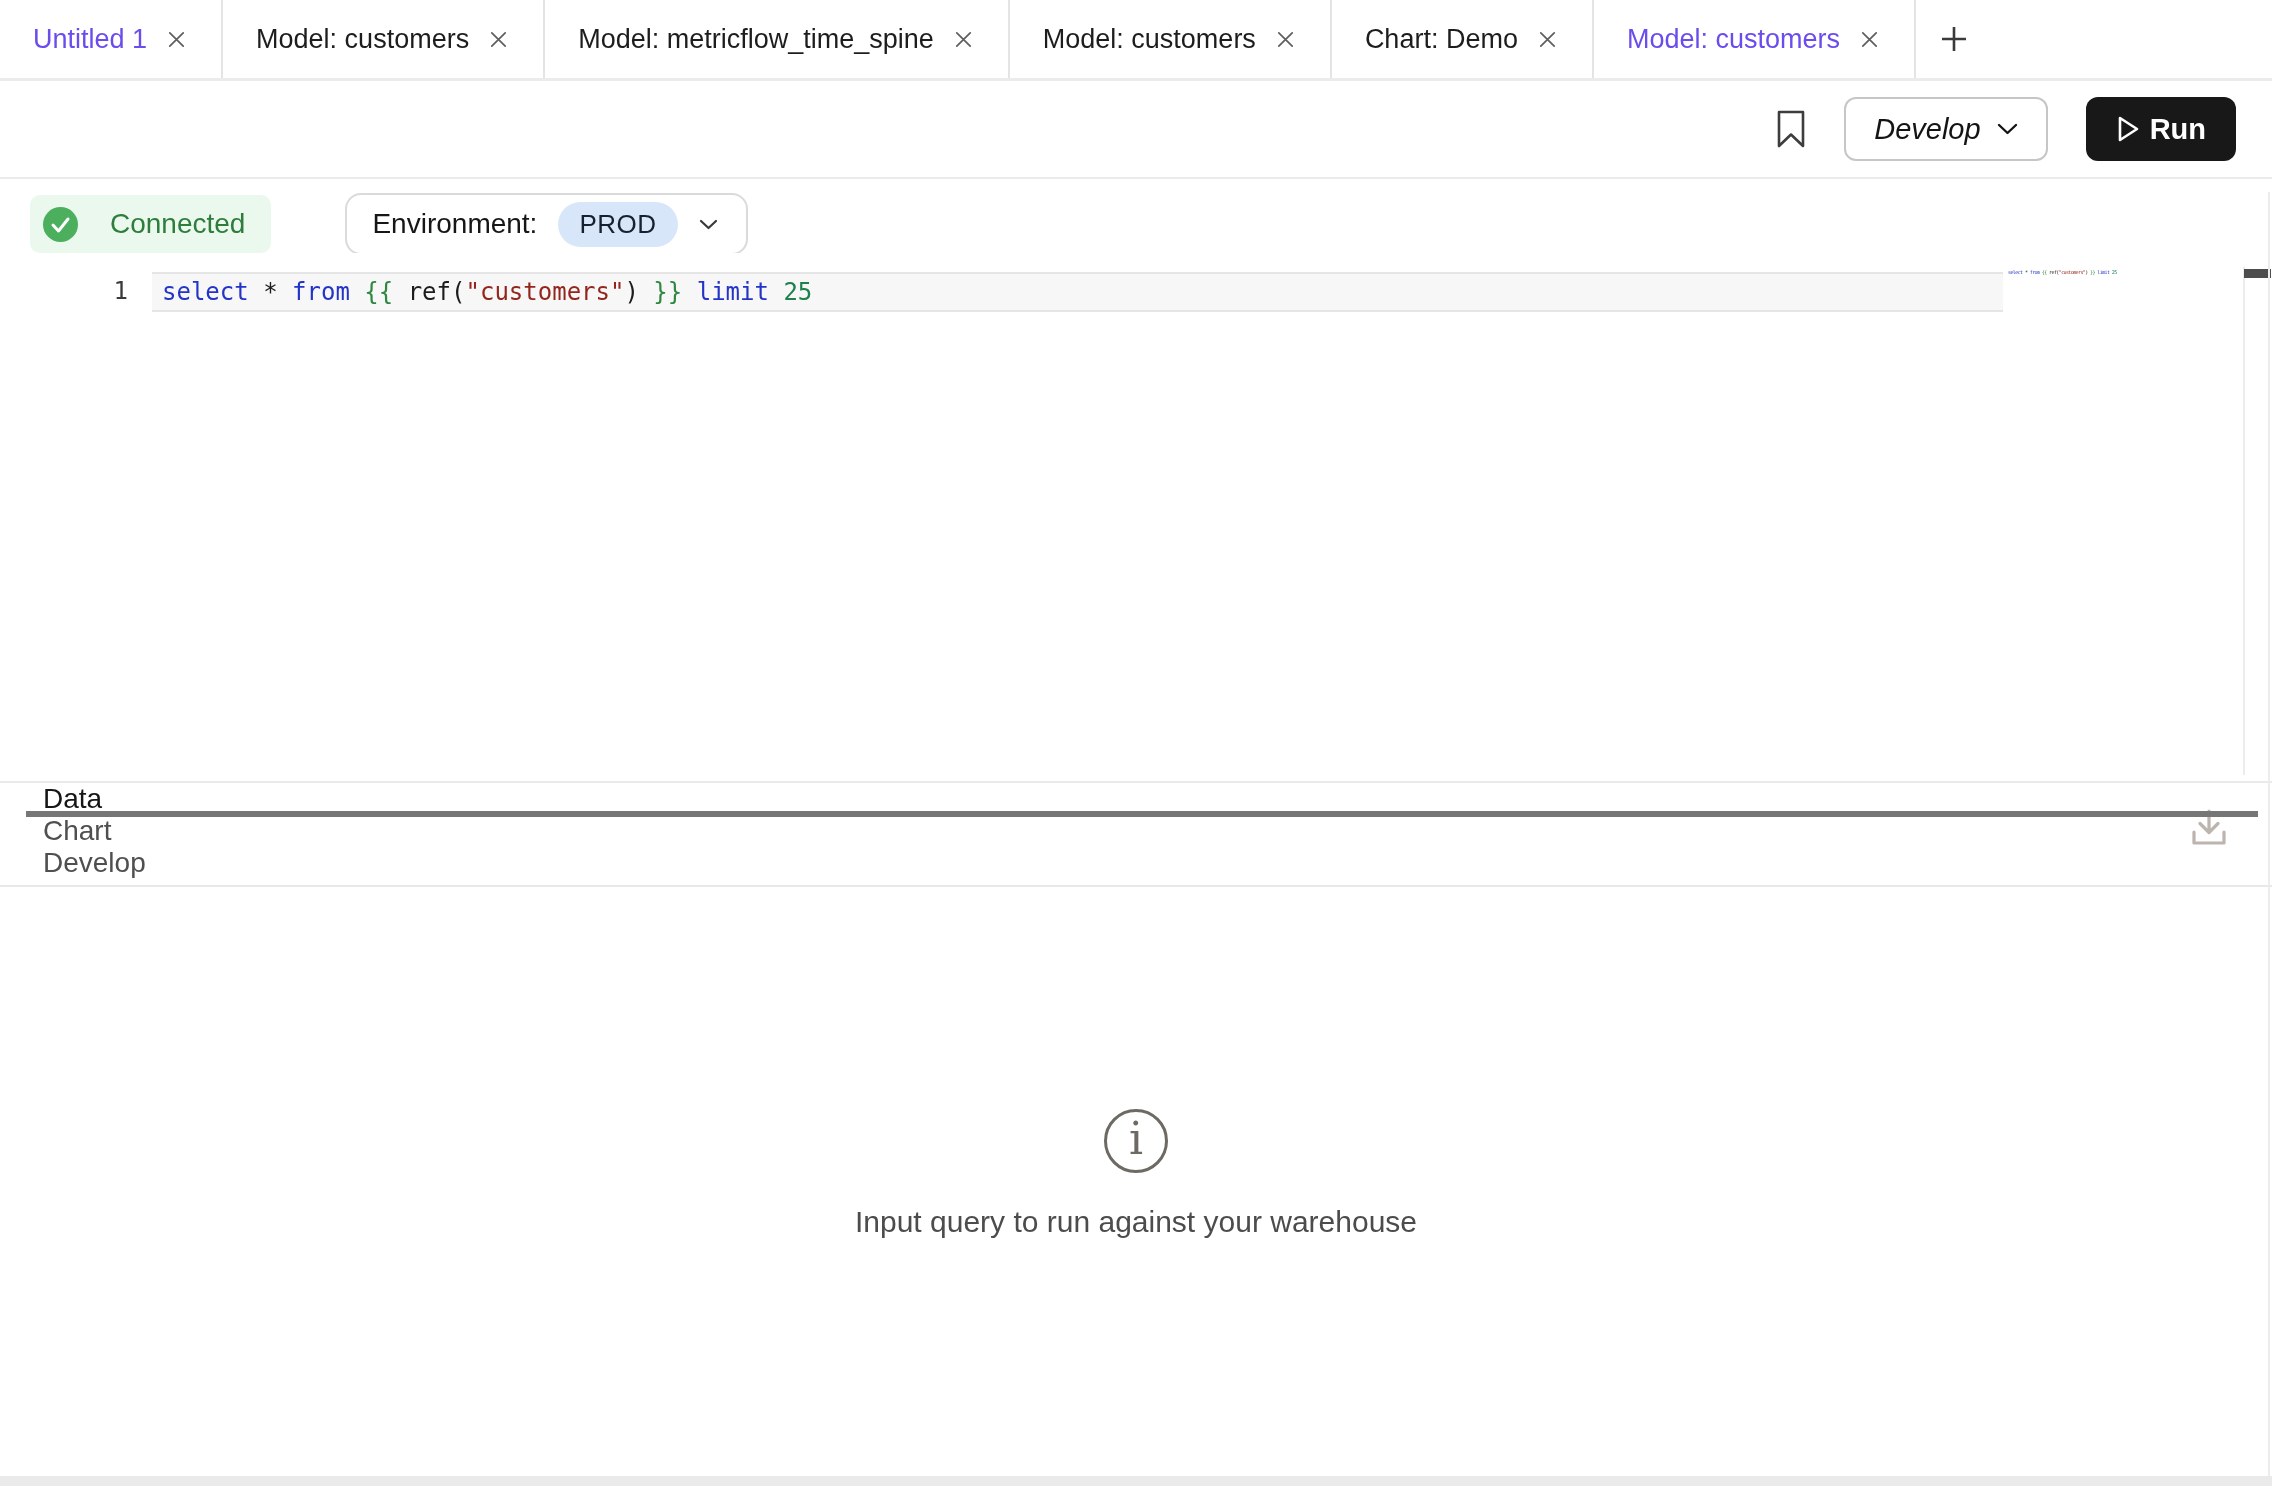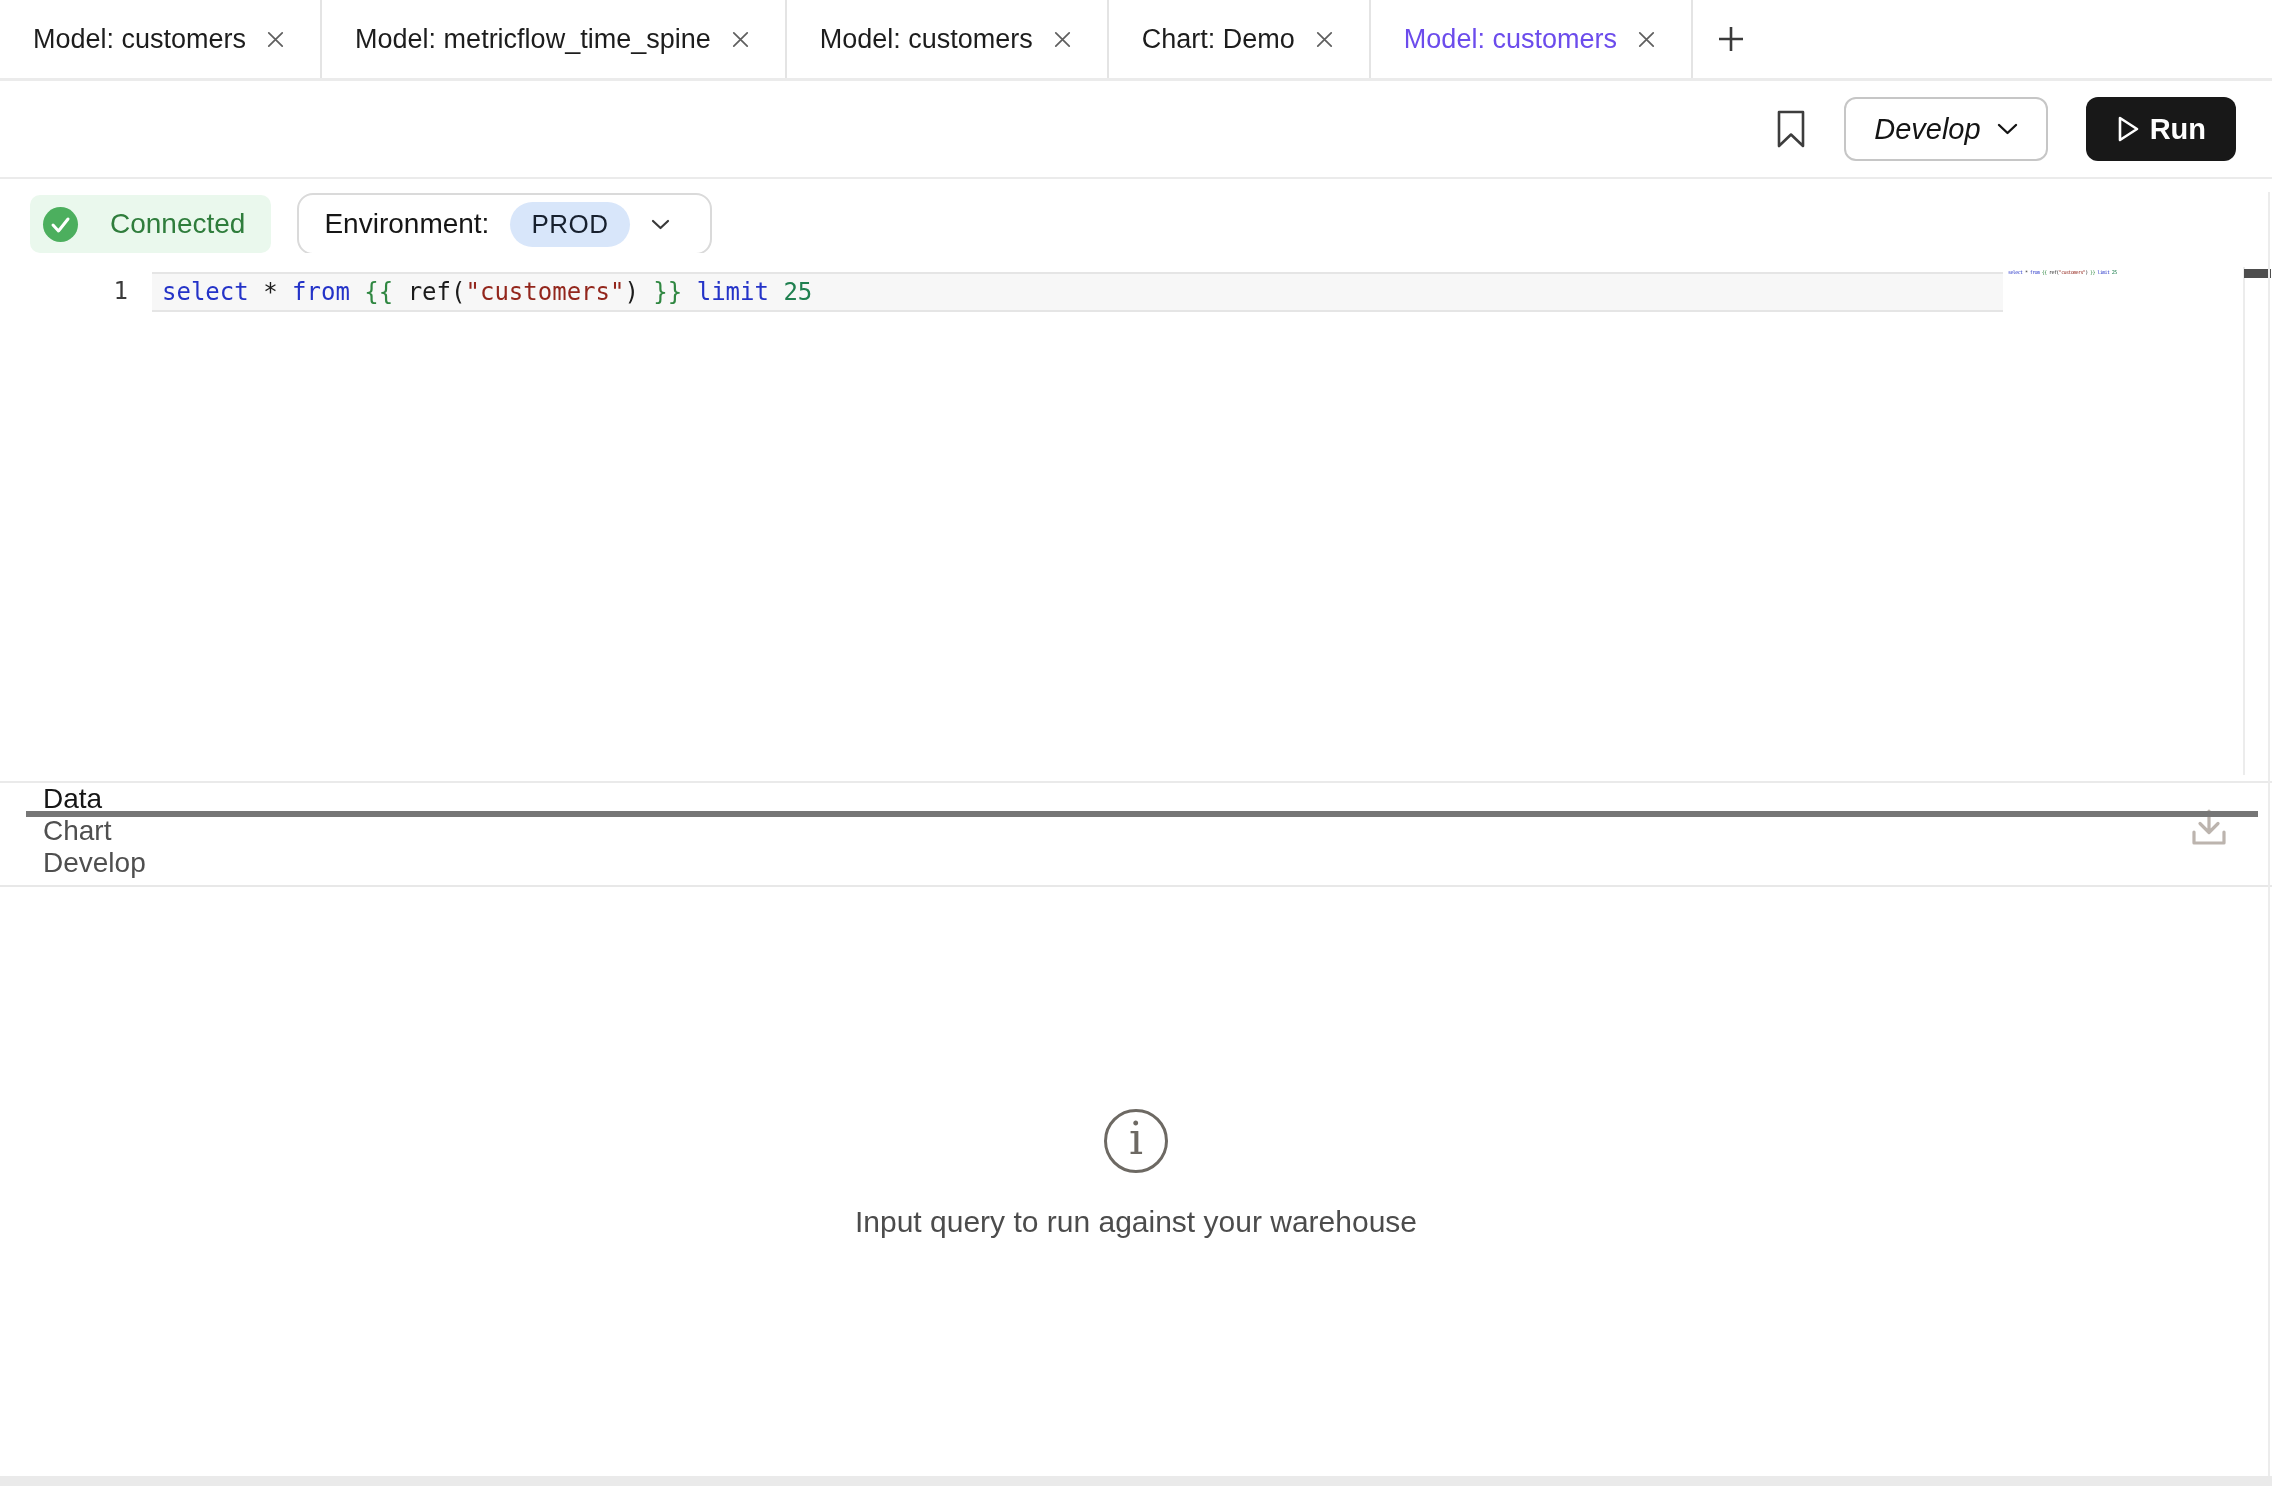--- a/index.html
+++ b/index.html
@@ -33,22 +33,22 @@
   .statusrow { display:flex; align-items:center; gap:26px;
                margin:16px 0 0 30px; height:58px; }
   .connected-badge { display:flex; align-items:center; gap:32px; height:58px;
                      padding:0 26px 0 13px; border-radius:10px;
                      background:var(--badge-green-bg);
                      color:var(--badge-green-text); font-size:28px; font-weight:500; }
   .check-circle { width:35px; height:35px; border-radius:50%;
                   background:var(--badge-green-dot); display:flex;
                   align-items:center; justify-content:center; }
   .env-pill { display:flex; align-items:center; gap:21px; height:62px;
-              padding:0 40px 0 25px; border:2px solid #dadada; border-radius:16px;
-              background:#fff; }
+              padding:0 28px 0 25px; border:2px solid #dadada; border-radius:16px;
+              background:#fff;margin-left:48px; }
   .env-label { font-size:28px; color:#161616; }
   .env-chip { background:var(--prod-chip-bg); border-radius:999px;
               padding:7px 21px; font-size:26px; font-weight:500;
               color:#17202e; letter-spacing:.5px; }
 
   
   .editor { position:relative; height:522px; background:#fff; }
   .gutter-num { position:absolute; left:0; top:19px; width:128px; height:38px;
                 line-height:38px; text-align:right; font-family:"DejaVu Sans Mono", monospace;
                 font-size:24px; color:#3a3a3a; }
@@ -98,20 +98,26 @@
                   background:#eaeaea; z-index:6; }
   .right-edge-track { position:absolute; right:2px; top:192px; bottom:10px;
                       width:2px; background:#ececec; z-index:5; }
 </style>
 </head>
 <body>
 
 <div class="app">
 
   <div class="tabbar" id="tabbar">
+    <div class="tab active">
+        <span class="tab-label">Untitled 1</span>
+        <svg class="close-svg" width="23" height="23" viewBox="0 0 24 24">
+          <path d="M5 5 L19 19 M19 5 L5 19" stroke="#5f5f5f" stroke-width="1.8" fill="none" stroke-linecap="round"></path>
+        </svg>
+      </div>
       <div class="tab">
         <span class="tab-label">Model: customers</span>
         <svg class="close-svg" width="23" height="23" viewBox="0 0 24 24">
           <path d="M5 5 L19 19 M19 5 L5 19" stroke="#5f5f5f" stroke-width="1.8" fill="none" stroke-linecap="round"></path>
         </svg>
       </div>
       <div class="tab">
         <span class="tab-label">Model: metricflow_time_spine</span>
         <svg class="close-svg" width="23" height="23" viewBox="0 0 24 24">
           <path d="M5 5 L19 19 M19 5 L5 19" stroke="#5f5f5f" stroke-width="1.8" fill="none" stroke-linecap="round"></path>

